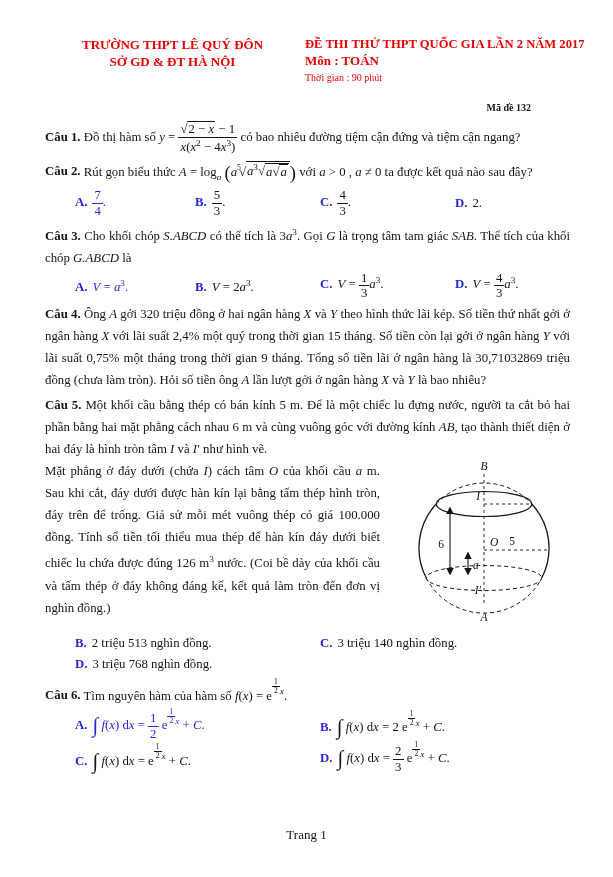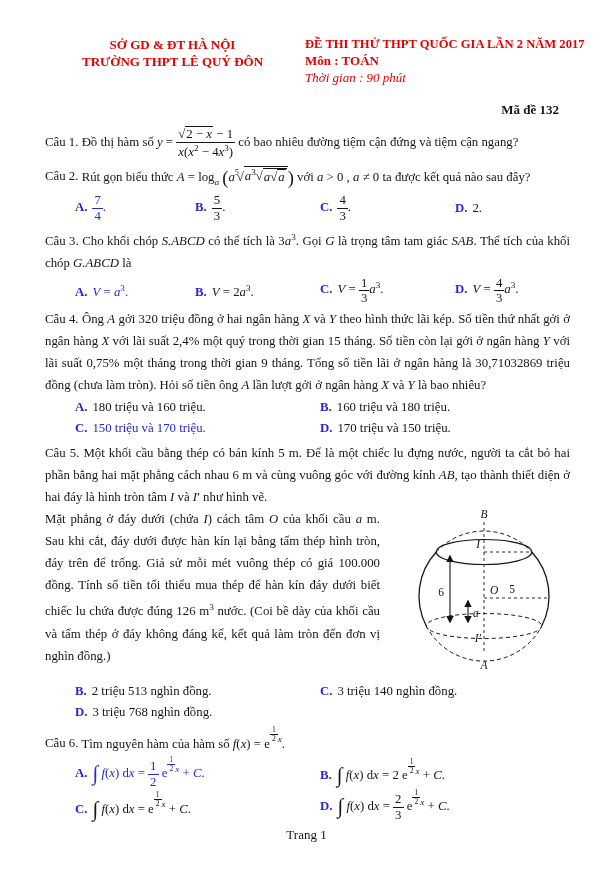--- a/index.html
+++ b/index.html
@@ -5,28 +5,28 @@
   html,body{margin:0;padding:0;background:#888;}
   .page{position:relative;width:613px;height:877px;background:#ffffff;margin:0 auto;
         font-family:"Liberation Serif","DejaVu Serif",serif;color:#151515;overflow:hidden;}
   
   .header{display:flex;padding:36px 28px 0 40px;}
   .hdr-left{width:265px;text-align:center;color:#e60000;font-weight:bold;
             font-size:13px;line-height:17px;}
   .hdr-right{flex:1;text-align:left;color:#e60000;}
   .hdr-title{font-weight:bold;font-size:12.6px;line-height:16px;}
   .hdr-subject{font-weight:bold;font-size:13px;line-height:17px;}
-  .hdr-time{font-style:italic;font-size:13px;line-height:17px;}
-  .code-line{text-align:right;padding-right:54px;margin-top:16px;
-             font-weight:bold;font-size:13px;}
+  .hdr-time{font-size:10px;line-height:17px;}
+  .code-line{text-align:right;padding-right:82px;margin-top:16px;
+             font-weight:bold;font-size:10px;}
   
   .content{padding:8px 43px 0 45px;font-size:12.8px;line-height:22px;text-align:justify;}
   .q{margin-bottom:3px;}
   .qtext{margin:0;}
-  .qlabel{font-weight:normal;}
+  .qlabel{font-weight:bold;}
   .opts{display:grid;margin-left:30px;line-height:21px;margin-top:1px;align-items:center;}
   .cols4{grid-template-columns:120px 125px 135px 1fr;}
   .cols2{grid-template-columns:245px 1fr;}
   .opt{white-space:nowrap;}
   .letter{color:#2626dd;font-weight:bold;margin-right:5px;}
   .marked{color:#2626dd;}
   
   i{font-style:italic;}
   sup{font-size:0.72em;}
   sub{font-size:0.72em;}
@@ -47,22 +47,22 @@
   
   .footer{position:absolute;left:0;bottom:34px;width:100%;text-align:center;font-size:13px;}
 </style>
 </head>
 <body>
 
 <div class="page">
 
   <div class="header">
     <div class="hdr-left">
+      <div>TRƯỜNG THPT LÊ QUÝ ĐÔN</div>
       <div>SỞ GD &amp; ĐT HÀ NỘI</div>
-      <div>TRƯỜNG THPT LÊ QUÝ ĐÔN</div>
     </div>
     <div class="hdr-right">
       <div class="hdr-title">ĐỀ THI THỬ THPT QUỐC GIA LẦN 2 NĂM 2017</div>
       <div class="hdr-subject">Môn : TOÁN</div>
       <div class="hdr-time">Thời gian : 90 phút</div>
     </div>
   </div>
 
   <div class="code-line">Mã đề 132</div>
 
@@ -87,26 +87,20 @@
       <div class="opts cols4">
         <span class="opt"><b class="letter">A.</b><span class="marked"><i>V</i> = <i>a</i><sup>3</sup>.</span></span>
         <span class="opt"><b class="letter">B.</b><span><i>V</i> = 2<i>a</i><sup>3</sup>.</span></span>
         <span class="opt"><b class="letter">C.</b><span><i>V</i> = <span class="frac"><span class="num">1</span><span class="den">3</span></span><i>a</i><sup>3</sup>.</span></span>
         <span class="opt"><b class="letter">D.</b><span><i>V</i> = <span class="frac"><span class="num">4</span><span class="den">3</span></span><i>a</i><sup>3</sup>.</span></span>
       </div>
     </div>
 
     <div class="q">
       <p class="qtext"><b class="qlabel">Câu 4.</b> <span>Ông <i>A</i> gởi 320 triệu đồng ở hai ngân hàng <i>X</i> và <i>Y</i> theo hình thức lãi kép. Số tiền thứ nhất gởi ở ngân hàng <i>X</i> với lãi suất 2,4% một quý trong thời gian 15 tháng. Số tiền còn lại gởi ở ngân hàng <i>Y</i> với lãi suất 0,75% một tháng trong thời gian 9 tháng. Tổng số tiền lãi ở ngân hàng là 30,71032869 triệu đồng (chưa làm tròn). Hỏi số tiền ông <i>A</i> lần lượt gởi ở ngân hàng <i>X</i> và <i>Y</i> là bao nhiêu?</span></p>
-      <div class="opts cols2">
-        <span class="opt"><b class="letter">A.</b><span>180 triệu và 160 triệu.</span></span>
-        <span class="opt"><b class="letter">B.</b><span>160 triệu và 180 triệu.</span></span>
-        <span class="opt"><b class="letter">C.</b><span class="marked">150 triệu và 170 triệu.</span></span>
-        <span class="opt"><b class="letter">D.</b><span>170 triệu và 150 triệu.</span></span>
-      </div>
     </div>
 
     <div class="q">
       <p class="qtext"><b class="qlabel">Câu 5.</b> <span>Một khối cầu bằng thép có bán kính 5 m. Để là một chiếc lu đựng nước, người ta cắt bỏ hai phần bằng hai mặt phẳng cách nhau 6 m và cùng vuông góc với đường kính <i>AB</i>, tạo thành thiết diện ở hai đáy là hình tròn tâm <i>I</i> và <i>I</i>′ như hình vẽ.</span></p>
       <div class="q5row">
         <div class="q5text">Mặt phẳng ở đáy dưới (chứa <i>I</i>) cách tâm <i>O</i> của khối cầu <i>a</i> m. Sau khi cắt, đáy dưới được hàn kín lại bằng tấm thép hình tròn, đáy trên để trống. Giả sử mỗi mét vuông thép có giá 100.000 đồng. Tính số tiền tối thiểu mua thép để hàn kín đáy dưới biết chiếc lu chứa được đúng 126 m<sup>3</sup> nước. (Coi bề dày của khối cầu và tấm thép ở đáy không đáng kể, kết quả làm tròn đến đơn vị nghìn đồng.)</div>
         <div class="q5fig">
           <svg width="172" height="172" viewBox="0 0 172 172">
             <defs>
               <marker id="arr" viewBox="0 0 8 8" refX="6.5" refY="4" markerWidth="7" markerHeight="7" orient="auto-start-reverse">

